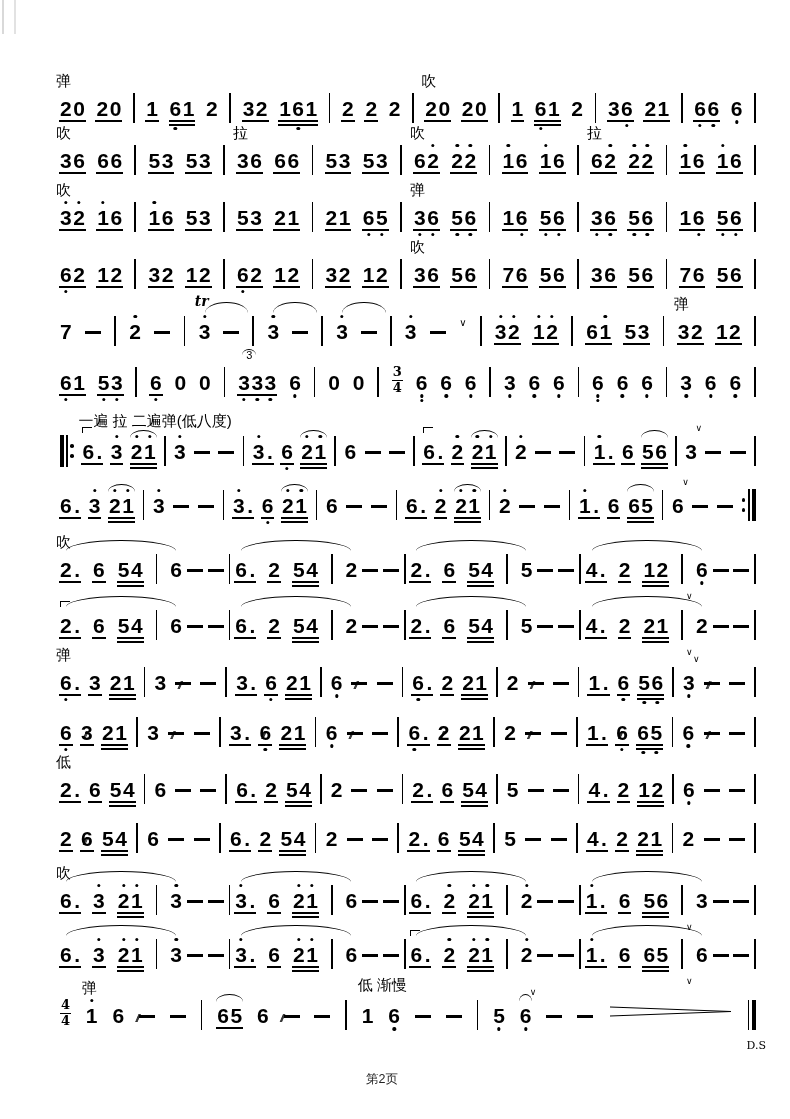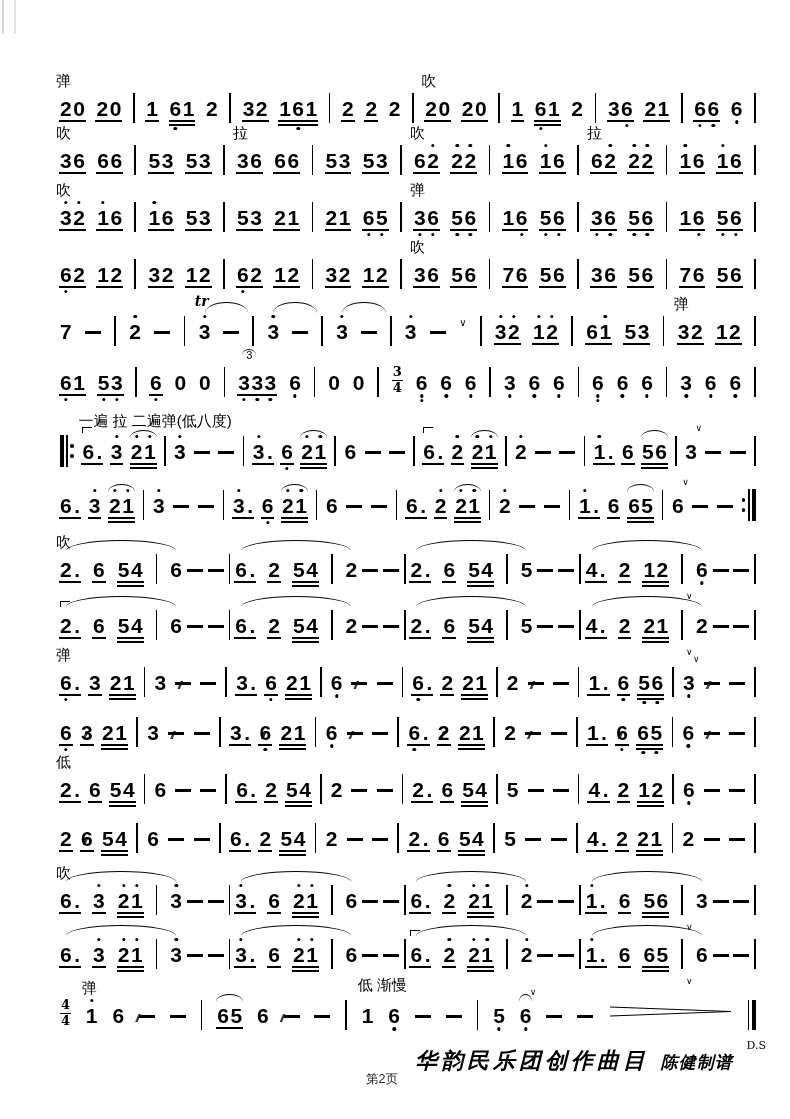--- a/index.html
+++ b/index.html
@@ -1366,18 +1366,14 @@
             <line x1="2" y1="2" x2="123" y2="6.5" stroke="#000" stroke-width="1.2"></line>
             <line x1="2" y1="11" x2="123" y2="6.5" stroke="#000" stroke-width="1.2"></line>
           </svg></span>
         <span class="fb">
           <i class="thin"></i>
           <i class="thick"></i>
           <span class="lbl below">D.S</span>
         </span>
       </div>
     </div>
-  <div class="footer-credit">
-    <span>华韵民乐团创作曲目</span>
-    <span class="sub">陈健制谱</span>
-  </div>
   <div class="pagenum">第2页</div>
 </div>
 
 </body></html>

